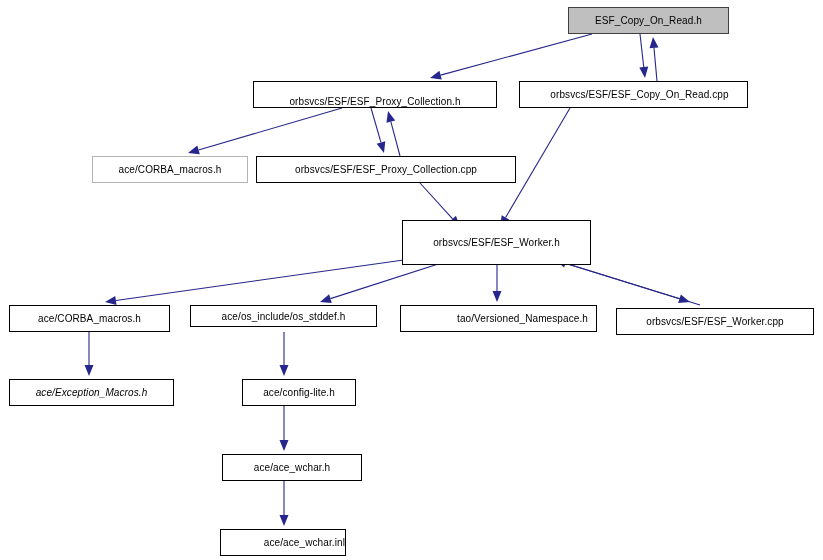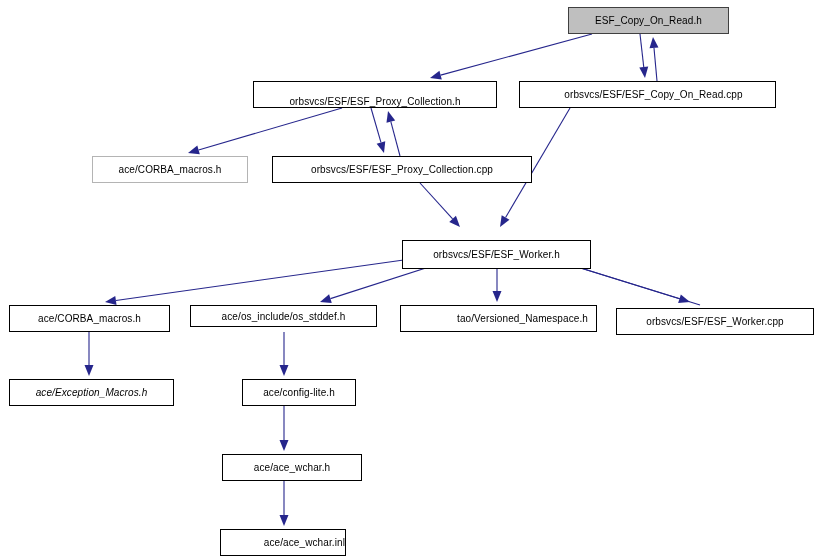--- a/index.html
+++ b/index.html
@@ -131,30 +131,30 @@
         <polygon class="edge-head" points="284,526 279.5,515 288.5,515"></polygon>
       </g>
     </svg>
   <div id="nodes-layer">
       <div class="node-box hl" style="left: 568px; top: 7px; width: 161px; height: 27px;">
         <span class="node-label">ESF_Copy_On_Read.h</span>
       </div>
       <div class="node-box" style="left: 253px; top: 81px; width: 244px; height: 27px; align-items: flex-end;">
         <span class="node-label">orbsvcs/ESF/ESF_Proxy_Collection.h</span>
       </div>
-      <div class="node-box" style="left: 519px; top: 81px; width: 257px; height: 27px; padding-left: 12px;">
+      <div class="node-box" style="left: 519px; top: 81px; width: 229px; height: 27px; padding-left: 12px;">
         <span class="node-label">orbsvcs/ESF/ESF_Copy_On_Read.cpp</span>
       </div>
       <div class="node-box dim" style="left: 92px; top: 156px; width: 156px; height: 27px;">
         <span class="node-label">ace/CORBA_macros.h</span>
       </div>
-      <div class="node-box" style="left: 272px; top: 156px; width: 260px; height: 27px;">
+      <div class="node-box" style="left: 256px; top: 156px; width: 260px; height: 27px;">
         <span class="node-label">orbsvcs/ESF/ESF_Proxy_Collection.cpp</span>
       </div>
-      <div class="node-box" style="left: 402px; top: 240px; width: 189px; height: 29px;">
+      <div class="node-box" style="left: 402px; top: 220px; width: 189px; height: 45px;">
         <span class="node-label">orbsvcs/ESF/ESF_Worker.h</span>
       </div>
       <div class="node-box" style="left: 9px; top: 305px; width: 161px; height: 27px;">
         <span class="node-label">ace/CORBA_macros.h</span>
       </div>
       <div class="node-box" style="left: 190px; top: 305px; width: 187px; height: 22px;">
         <span class="node-label">ace/os_include/os_stddef.h</span>
       </div>
       <div class="node-box" style="left: 400px; top: 305px; width: 197px; height: 27px; padding-left: 48px;">
         <span class="node-label">tao/Versioned_Namespace.h</span>

